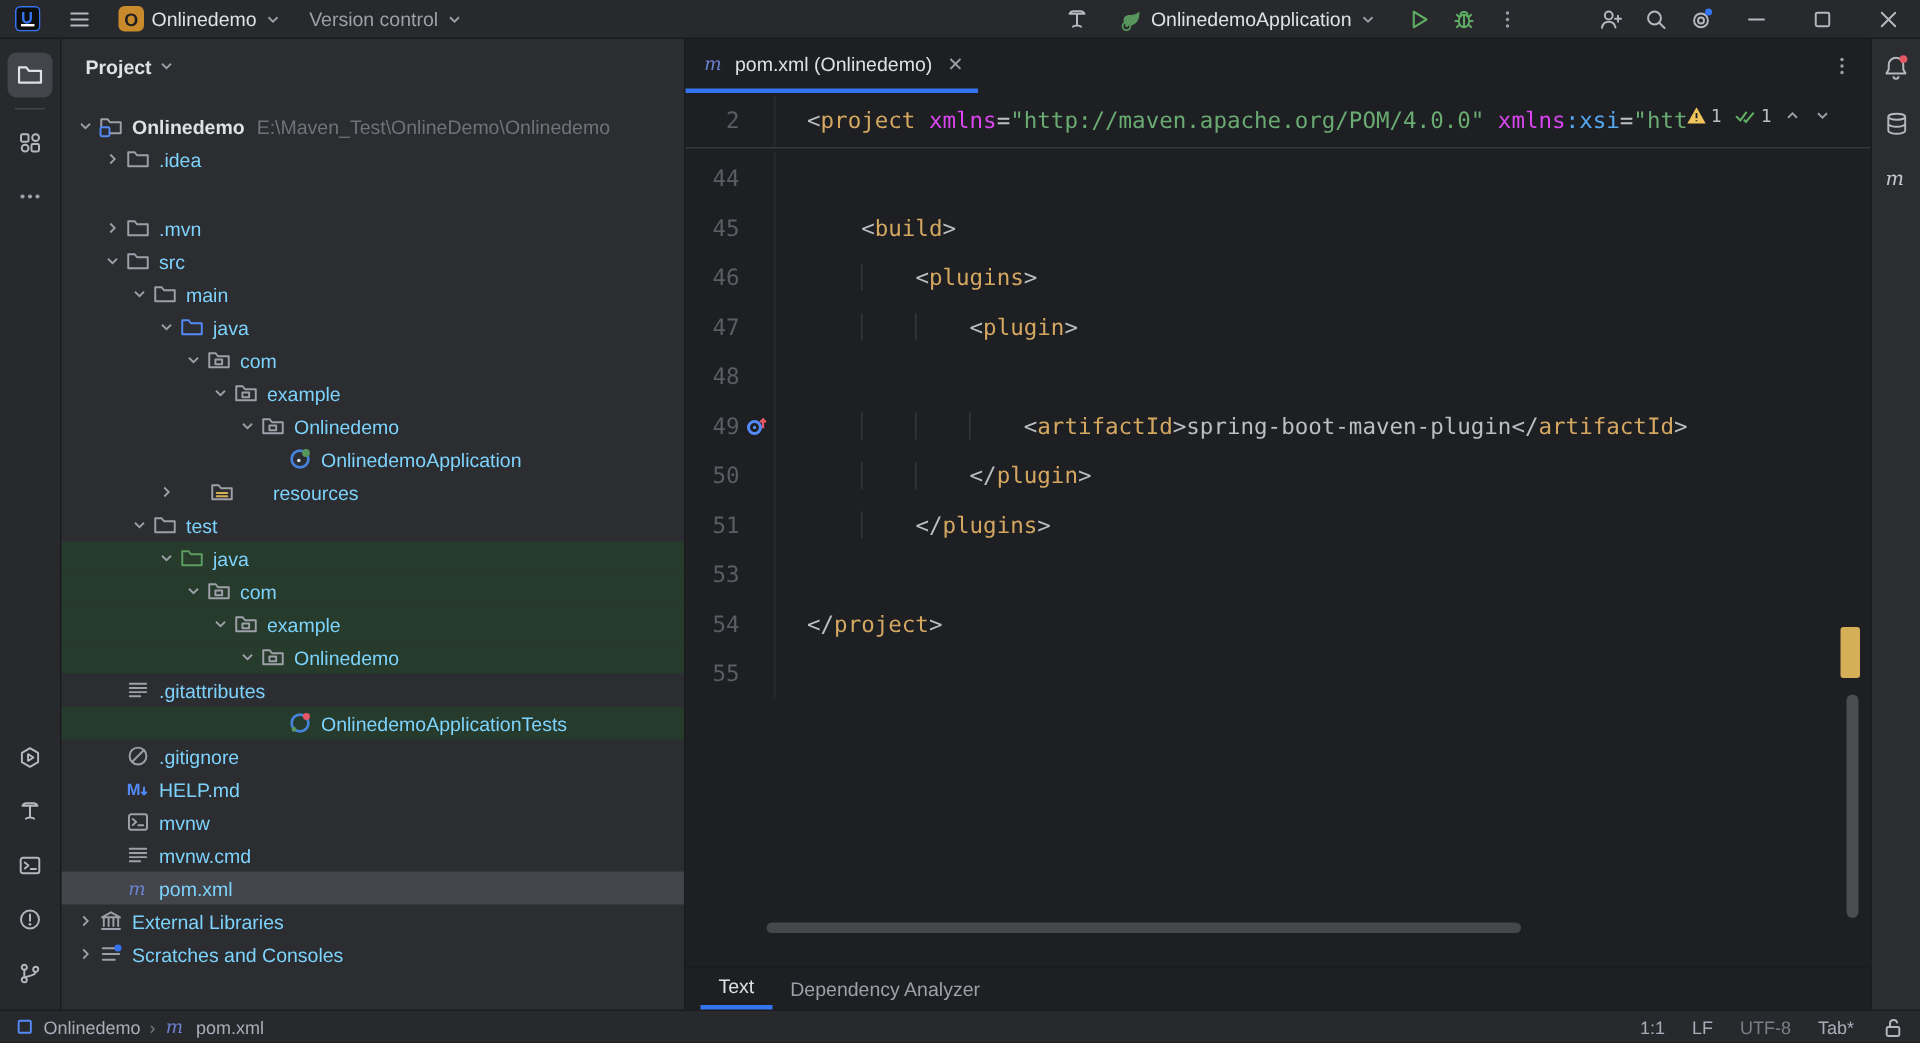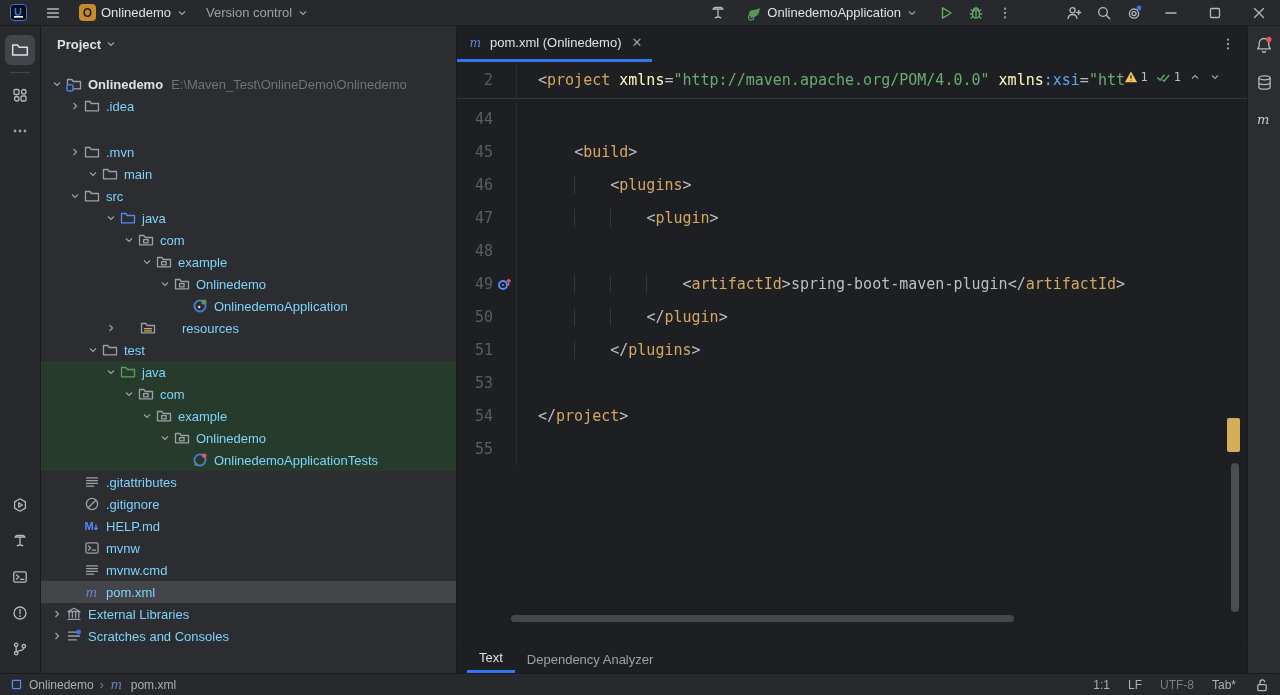--- a/index.html
+++ b/index.html
@@ -60,21 +60,21 @@
   .codefont { font-family:"DejaVu Sans Mono", monospace; font-size:15px; }
   .sticky { height:37px; display:flex; align-items:center; border-bottom:1px solid #35373b;
     position:relative; }
   .lnum { width:36px; text-align:right; color:#5a5d63; flex:0 0 36px; }
   .gico { width:24px; height:22px; flex:0 0 24px; border-right:1px solid #2b2d30;
     display:flex; align-items:center; justify-content:center; }
   .ltext { white-space:pre; padding-left:21px; }
   .codewrap { flex:1; position:relative; overflow:hidden; padding-top:3px; }
   .cline { height:33px; display:flex; align-items:center; }
   .cline .gico { height:100%; }
-  .tag{color:#d5a862} .br{color:#bcbec4} .txt{color:#bcbec4} .attr{color:#fef9c3}
+  .tag{color:#d5a862} .br{color:#bcbec4} .txt{color:#bcbec4} .attr{color:#d946ef}
   .eq{color:#bcbec4} .str{color:#6aab73} .ns{color:#56a8f5}
   .g { background:linear-gradient(#33363a,#33363a) left/1px 100% no-repeat; }
 
   .widget { position:absolute; right:26px; top:8px; display:flex; align-items:center; gap:8px;
     font-size:12px; color:#bcbec4; }
   .widget .wgroup { display:flex; align-items:center; gap:3px; }
 
   .vscroll { position:absolute; right:8px; top:364px; width:8px; height:149px;
     background:#4b4d51; border-radius:4px; }
   .stripe-mark { position:absolute; right:7px; top:319px; width:13px; height:34px;
@@ -336,45 +336,45 @@
               <path d="M6 4l4 4-4 4"></path>
             </svg>
           </span>
           <span class="ticon">
             <svg width="16" height="16" viewBox="0 0 16 16" fill="none" stroke="#9da0a8" stroke-width="1.3" stroke-linecap="round" stroke-linejoin="round">
               <path d="M1.5 12.8v-9.3h4.3l1.5 2h7.2v7.3z"></path>
             </svg>
           </span>
           <span class="tlabel">.mvn</span>
         </div>
+        <div class="trow" style="padding-left: 26px;">
+          <span class="chev">
+            <svg width="12" height="12" viewBox="0 0 16 16" fill="none" stroke="#9da0a8" stroke-width="1.6">
+              <path d="M4 6l4 4 4-4"></path>
+            </svg>
+          </span>
+          <span class="ticon">
+            <svg width="16" height="16" viewBox="0 0 16 16" fill="none" stroke="#9da0a8" stroke-width="1.3" stroke-linecap="round" stroke-linejoin="round">
+              <path d="M1.5 12.8v-9.3h4.3l1.5 2h7.2v7.3z"></path>
+            </svg>
+          </span>
+          <span class="tlabel">src</span>
+        </div>
         <div class="trow" style="padding-left: 44px;">
           <span class="chev">
             <svg width="12" height="12" viewBox="0 0 16 16" fill="none" stroke="#9da0a8" stroke-width="1.6">
               <path d="M4 6l4 4 4-4"></path>
             </svg>
           </span>
           <span class="ticon">
             <svg width="16" height="16" viewBox="0 0 16 16" fill="none" stroke="#9da0a8" stroke-width="1.3" stroke-linecap="round" stroke-linejoin="round">
               <path d="M1.5 12.8v-9.3h4.3l1.5 2h7.2v7.3z"></path>
             </svg>
           </span>
           <span class="tlabel">main</span>
-        </div>
-        <div class="trow" style="padding-left: 26px;">
-          <span class="chev">
-            <svg width="12" height="12" viewBox="0 0 16 16" fill="none" stroke="#9da0a8" stroke-width="1.6">
-              <path d="M4 6l4 4 4-4"></path>
-            </svg>
-          </span>
-          <span class="ticon">
-            <svg width="16" height="16" viewBox="0 0 16 16" fill="none" stroke="#9da0a8" stroke-width="1.3" stroke-linecap="round" stroke-linejoin="round">
-              <path d="M1.5 12.8v-9.3h4.3l1.5 2h7.2v7.3z"></path>
-            </svg>
-          </span>
-          <span class="tlabel">src</span>
         </div>
         <div class="trow" style="padding-left: 62px;">
           <span class="chev">
             <svg width="12" height="12" viewBox="0 0 16 16" fill="none" stroke="#9da0a8" stroke-width="1.6">
               <path d="M4 6l4 4 4-4"></path>
             </svg>
           </span>
           <span class="ticon">
             <svg width="16" height="16" viewBox="0 0 16 16" fill="none" stroke="#548af7" stroke-width="1.3" stroke-linecap="round" stroke-linejoin="round">
               <path d="M1.5 12.8v-9.3h4.3l1.5 2h7.2v7.3z"></path>
@@ -510,39 +510,39 @@
             </svg>
           </span>
           <span class="ticon">
             <svg width="16" height="16" viewBox="0 0 16 16" fill="none" stroke="#9da0a8" stroke-width="1.3" stroke-linecap="round" stroke-linejoin="round">
               <path d="M1.5 12.8v-9.3h4.3l1.5 2h7.2v7.3z"></path>
               <rect x="5.6" y="7.6" width="4.5" height="3.2" stroke="#9da0a8"></rect>
             </svg>
           </span>
           <span class="tlabel">Onlinedemo</span>
         </div>
+        <div class="trow" style="padding-left: 26px;">
+          <span class="chev"></span>
+          <span class="ticon">
+            <svg width="16" height="16" viewBox="0 0 16 16" fill="none" stroke="#9da0a8" stroke-width="1.3" stroke-linecap="round" stroke-linejoin="round">
+              <path d="M2.5 3.8h11M2.5 6.6h11M2.5 9.4h11M2.5 12.2h7"></path>
+            </svg>
+          </span>
+          <span class="tlabel">.gitattributes</span>
+        </div>
         <div class="trow green" style="padding-left: 134px;">
           <span class="chev"></span>
           <span class="ticon">
             <svg width="16" height="16" viewBox="0 0 16 16">
               <circle cx="8" cy="8" r="5.6" fill="none" stroke="#4682d9" stroke-width="1.8"></circle>
               <circle cx="12.3" cy="3.7" r="2.3" fill="#e55765"></circle>
               <circle cx="4" cy="12.3" r="1.6" fill="#57965c"></circle>
             </svg>
           </span>
           <span class="tlabel">OnlinedemoApplicationTests</span>
-        </div>
-        <div class="trow" style="padding-left: 26px;">
-          <span class="chev"></span>
-          <span class="ticon">
-            <svg width="16" height="16" viewBox="0 0 16 16" fill="none" stroke="#9da0a8" stroke-width="1.3" stroke-linecap="round" stroke-linejoin="round">
-              <path d="M2.5 3.8h11M2.5 6.6h11M2.5 9.4h11M2.5 12.2h7"></path>
-            </svg>
-          </span>
-          <span class="tlabel">.gitattributes</span>
         </div>
         <div class="trow" style="padding-left: 26px;">
           <span class="chev"></span>
           <span class="ticon">
             <svg width="16" height="16" viewBox="0 0 16 16" fill="none" stroke="#9da0a8" stroke-width="1.3" stroke-linecap="round" stroke-linejoin="round">
               <circle cx="8" cy="8" r="5.6"></circle>
               <path d="M4.2 11.8l7.6-7.6"></path>
             </svg>
           </span>
           <span class="tlabel">.gitignore</span>

